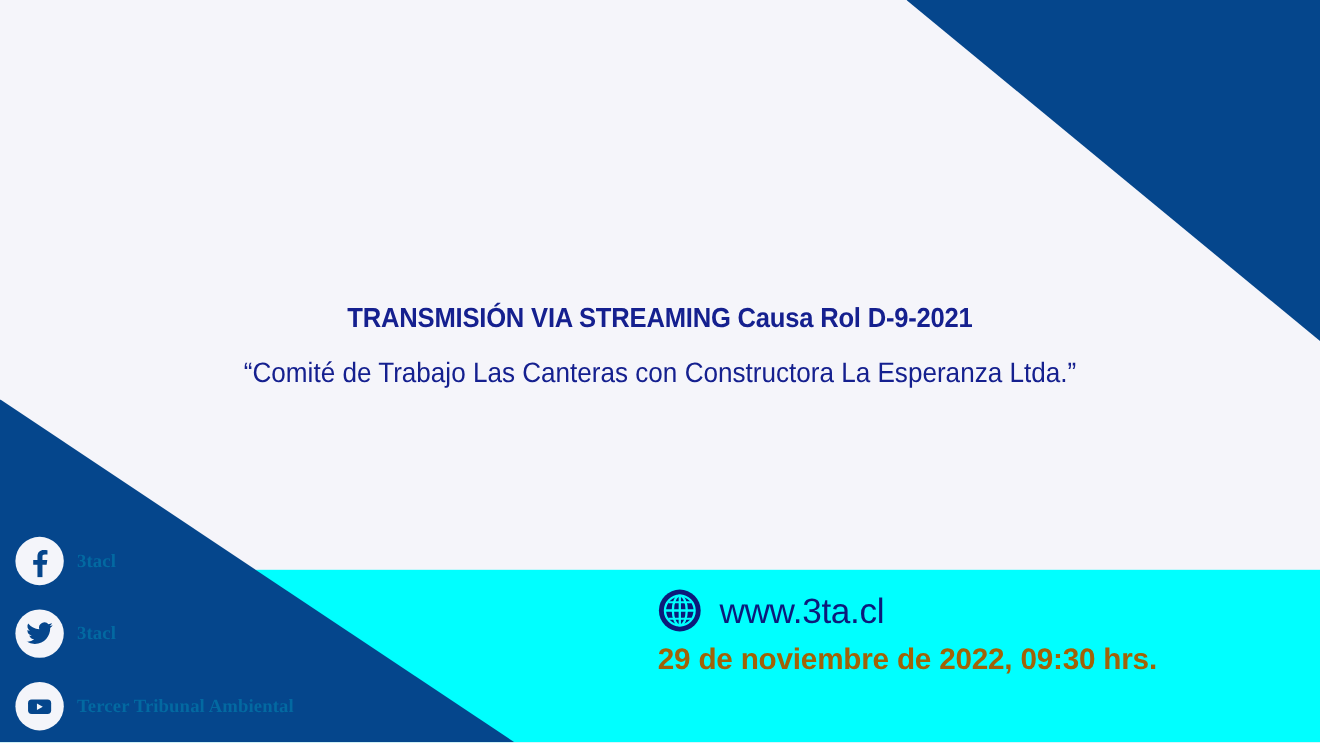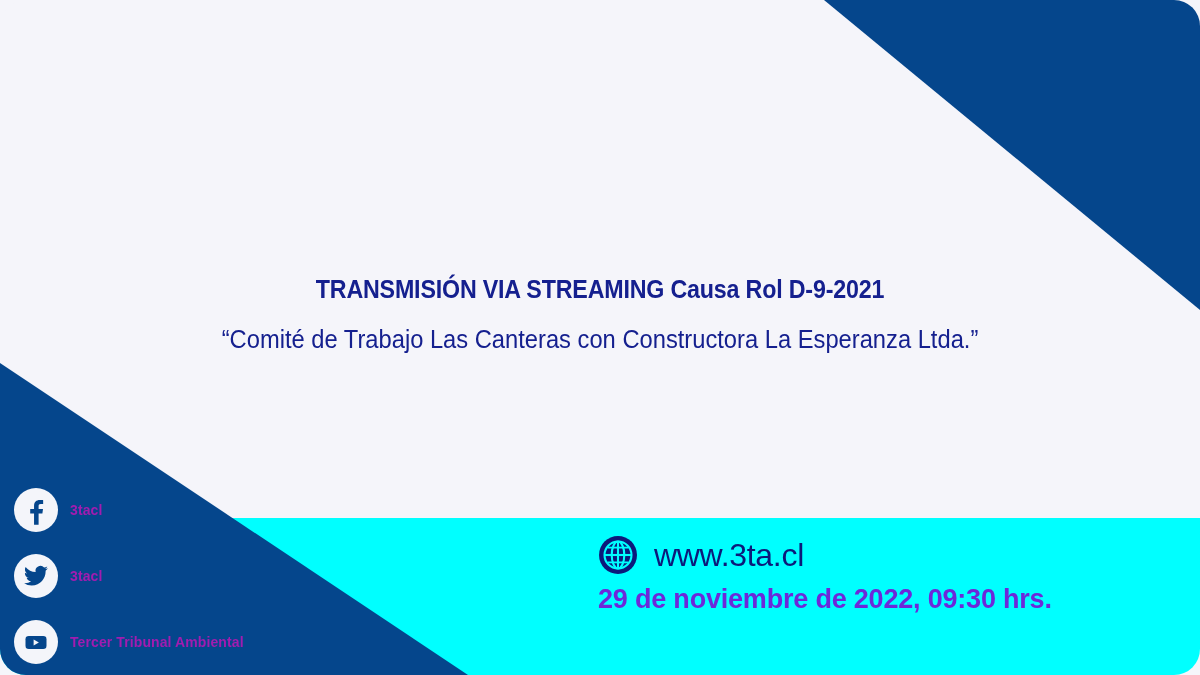--- a/index.html
+++ b/index.html
@@ -13,21 +13,20 @@
     overflow: hidden;
     font-family: "Liberation Sans", sans-serif;
     background: #f5f5fa;
   }
   #slide {
     position: relative;
     width: 1200px;
     height: 675px;
     background: #f5f5fa;
     overflow: hidden;
-    border-radius: 26px;
   }
 
   
   .shape {
     position: absolute;
     pointer-events: none;
   }
   #tri-top-right {
     top: 0;
     right: 0;
@@ -102,25 +101,26 @@
     height: 44px;
     border-radius: 50%;
     background: #f4f5fa;
     display: flex;
     align-items: center;
     justify-content: center;
     flex: 0 0 auto;
   }
   .social-badge svg { display: block; }
   .social-handle {
-    color: #a21caf;
-    font-size: 14px;
+    color: #0369a1;
+    font-size: 17px;
     font-weight: bold;
     letter-spacing: 0.1px;
     white-space: nowrap;
+    font-family: Liberation Serif, serif;
   }
 
   
   #footer-info {
     position: absolute;
     left: 598px;
     top: 532px;
     z-index: 5;
   }
   #site-row {
@@ -138,21 +138,21 @@
     font-size: 32px;
     color: #0c1a7a;
     letter-spacing: -0.3px;
     white-space: nowrap;
     text-align: right;
   }
   #event-date {
     margin-top: 6px;
     font-size: 27px;
     font-weight: bold;
-    color: #6d28d9;
+    color: #a16207;
     letter-spacing: -0.2px;
     white-space: nowrap;
   }
 </style>
 </head>
 <body>
 
 <div id="slide">
 
   <div class="shape" id="tri-top-right"></div>

